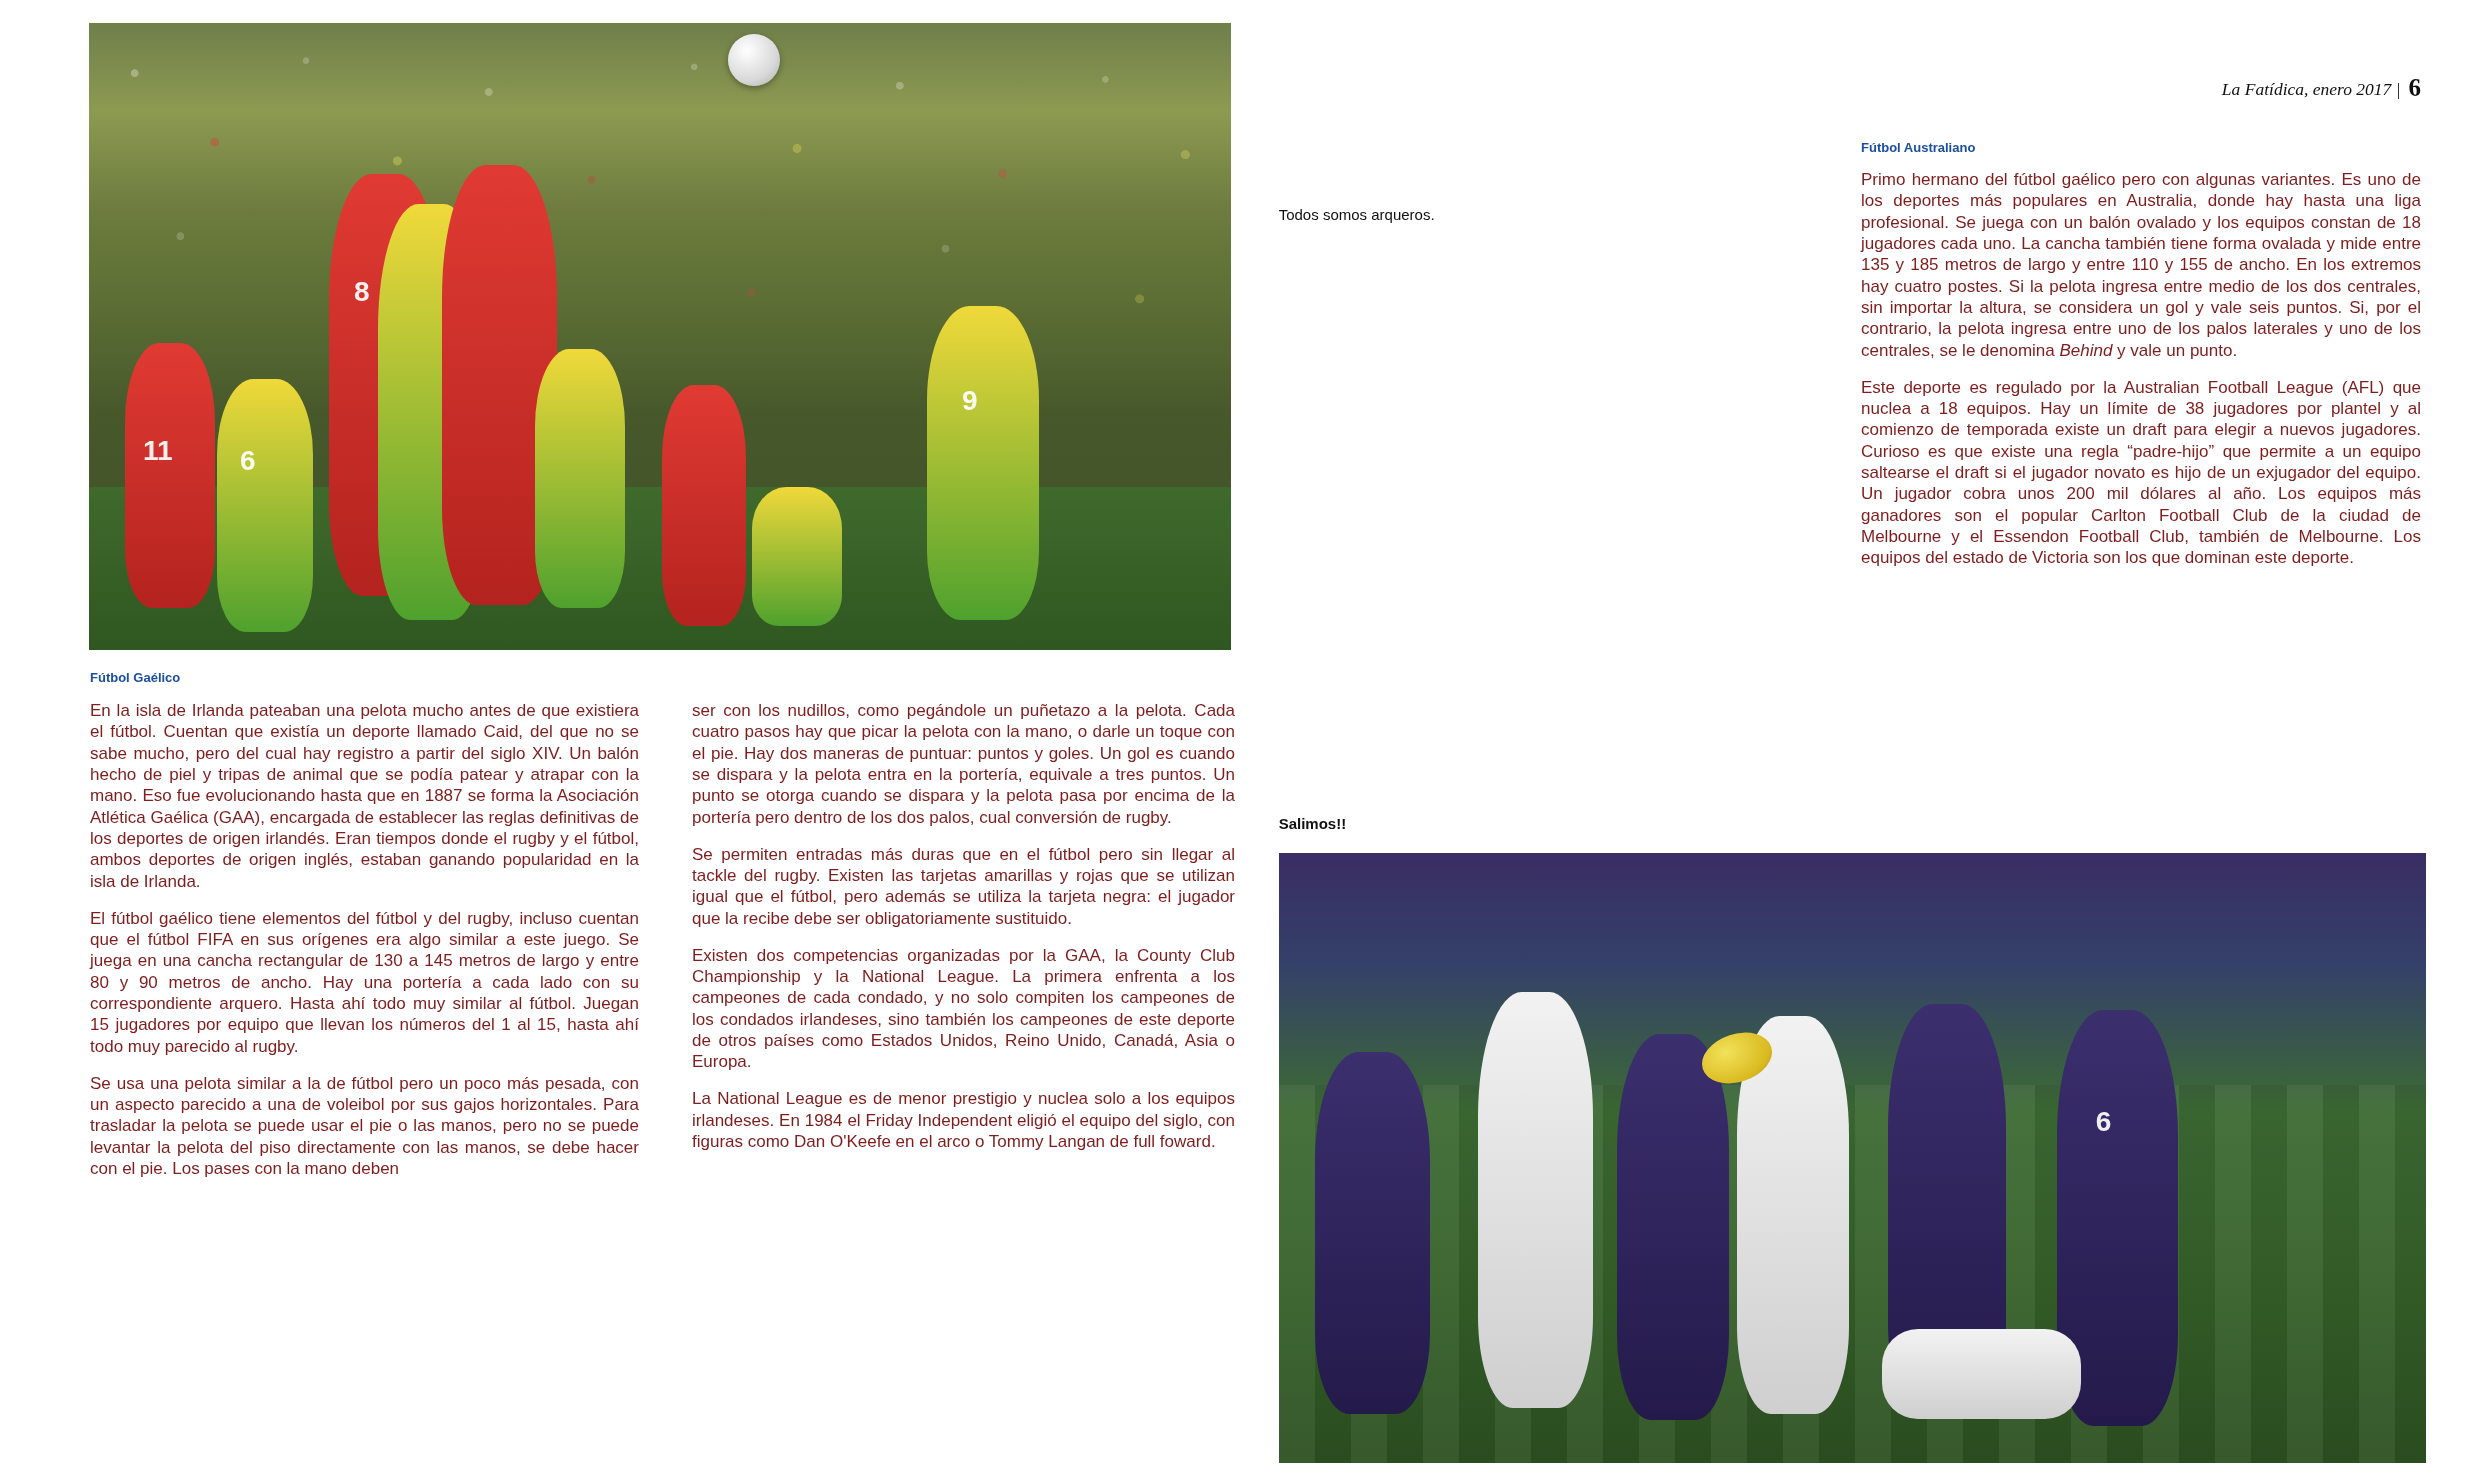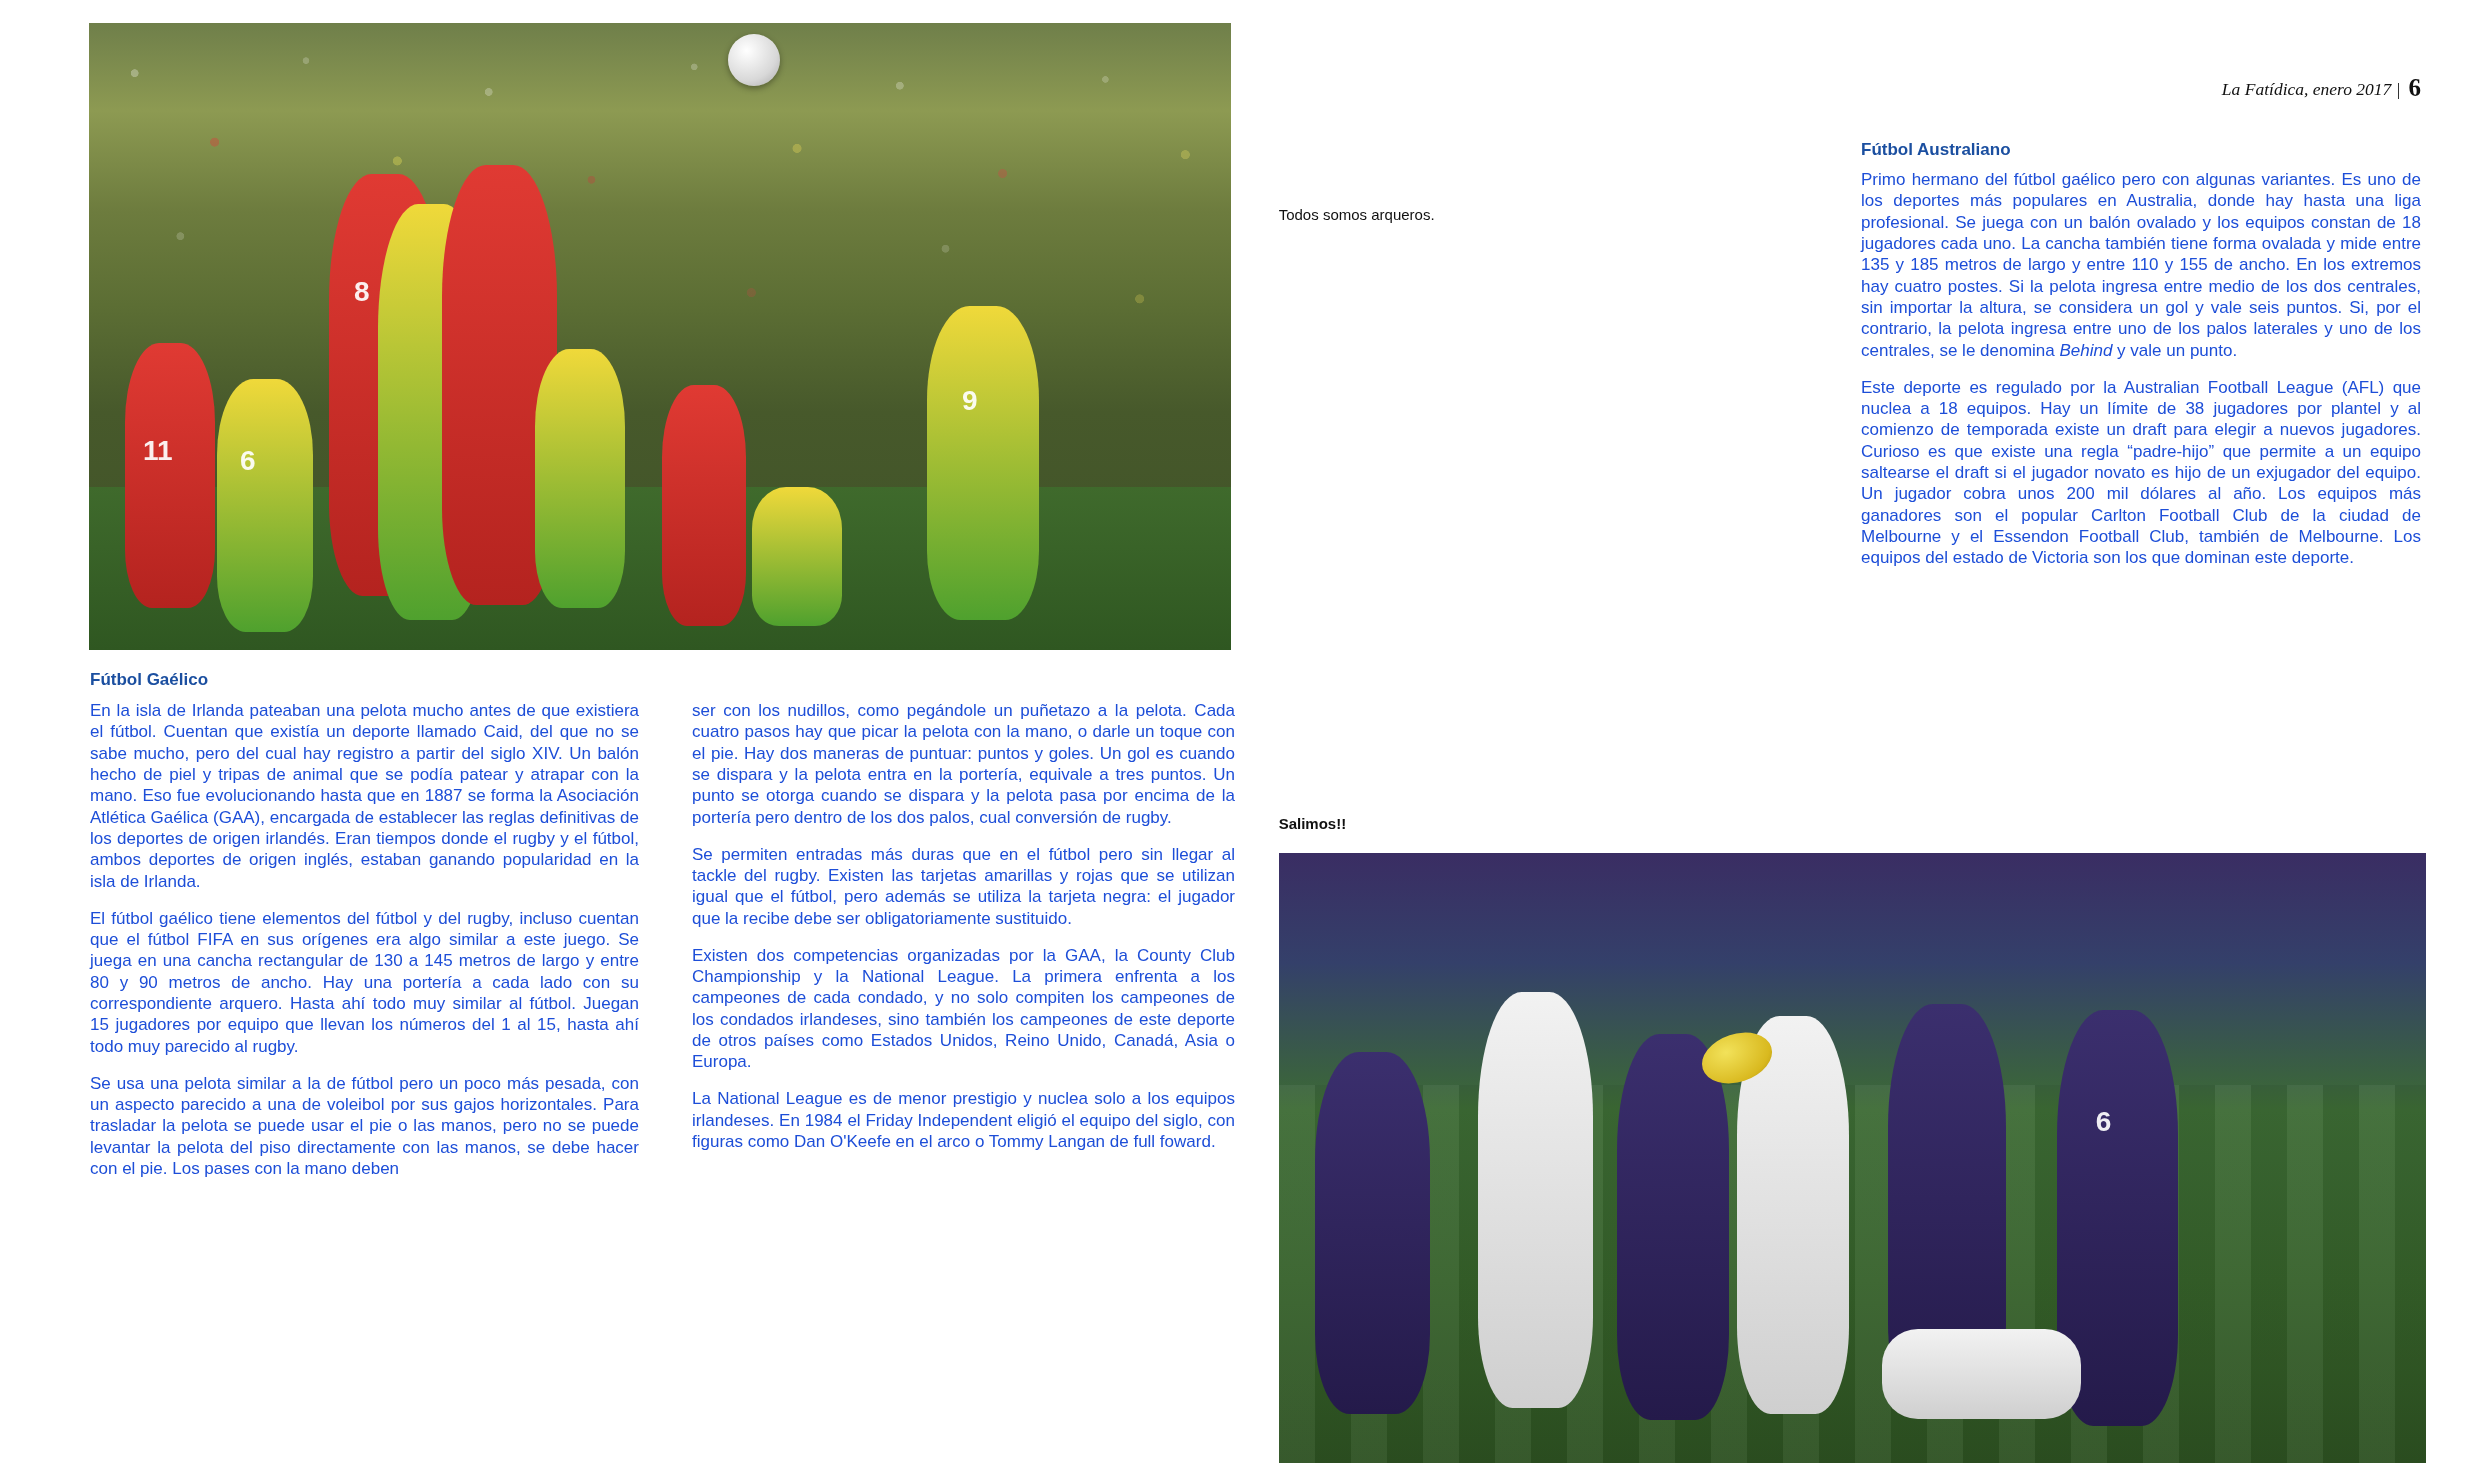--- a/index.html
+++ b/index.html
@@ -33,32 +33,32 @@
     position: absolute;
     left: 89px; top: 23px;
     width: 1142px; height: 627px;
     overflow: hidden;
     background: #4b6a2a;
   }
 
   .heading {
     font-family: "Liberation Sans", sans-serif;
     font-weight: bold;
-    font-size: 17px;
+    font-size: 13px;
     color: #1b4fa0;
     letter-spacing: 0px;
     line-height: 1.1;
   }
 
   .col-text {
     font-family: "Liberation Sans", sans-serif;
     font-size: 17px;
     line-height: 1.255;
     text-align: justify;
-    color: #1d4ed8;
+    color: #7f1d1d;
     hyphens: auto;
   }
   .col-text p { margin: 0 0 15.7px 0; }
   .col-text p:last-child { margin-bottom: 0; }
 
   #gaelic-heading {
     position: absolute;
     left: 90px; top: 671px;
     width: 543px;
   }

